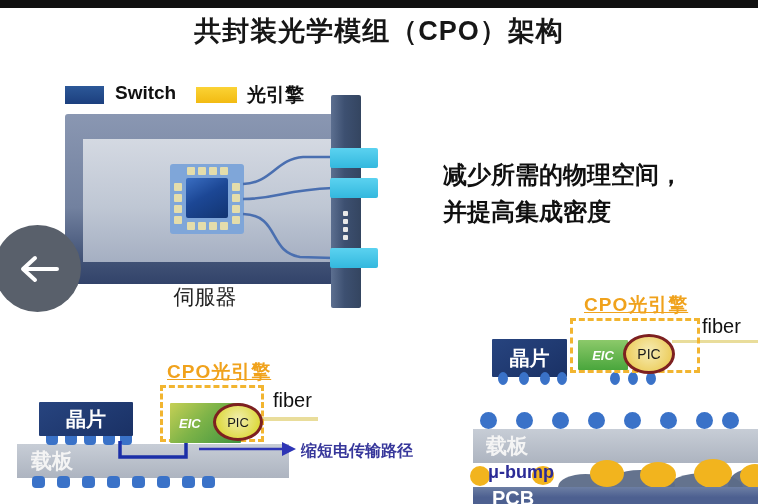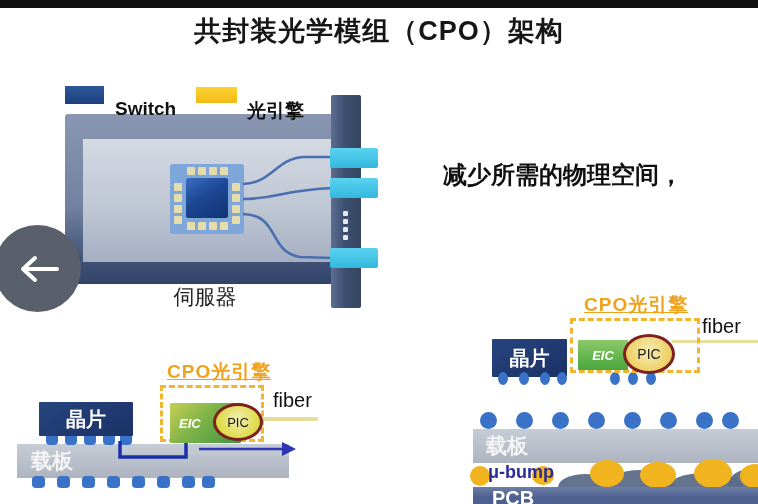--- a/index.html
+++ b/index.html
@@ -8,21 +8,21 @@
   .abs{position:absolute;}
   
   #top-bar{left:0;top:0;width:758px;height:8px;background:#101010;z-index:6;}
   
   #title{left:0;top:13px;width:758px;text-align:center;font-size:27px;font-weight:bold;
     color:#161616;letter-spacing:1px;z-index:2;}
   
   .legend-swatch{height:18px;z-index:2;}
   #legend-switch-swatch{left:65px;top:86px;width:39px;background:linear-gradient(180deg,#2c5898,#1c3f7e);}
   #legend-engine-swatch{left:196px;top:87px;width:41px;height:16px;background:linear-gradient(180deg,#fbd335,#f2bb12);}
-  .legend-label{top:98px;font-size:19px;font-weight:bold;color:#111;z-index:2;}
+  .legend-label{top:82px;font-size:19px;font-weight:bold;color:#111;z-index:2;}
   #legend-switch-label{left:115px;}
   #legend-engine-label{left:247px;}
   
   #server-outer{left:65px;top:114px;width:273px;height:170px;border-radius:3px;
     background:linear-gradient(180deg,#8a97b2 0%,#72819f 55%,#415276 86%,#32436a 100%);z-index:1;}
   #server-inner{left:83px;top:139px;width:249px;height:123px;
     background:linear-gradient(180deg,#d4d9e2 0%,#bfc7d4 55%,#a5afc2 100%);z-index:1;}
   #chip-substrate{left:170px;top:164px;width:74px;height:70px;background:#7fa6d9;border-radius:3px;z-index:2;}
   #chip-die{left:186px;top:178px;width:42px;height:40px;border-radius:2px;
     background:linear-gradient(150deg,#3a6ec2 0%,#1c4795 45%,#123572 100%);z-index:3;}
@@ -138,30 +138,32 @@
   <div class="abs" id="server-label">伺服器</div>
 
   <div class="abs" id="back-button">
     <svg width="42" height="30" viewBox="0 0 42 30">
       <path d="M40 15 H8 M18 4 L6 15 L18 26" stroke="#fff" stroke-width="4" fill="none" stroke-linecap="round" stroke-linejoin="round"></path>
     </svg>
   </div>
 
   <div class="abs" id="benefit">
     <div>减少所需的物理空间，</div>
+    <div>并提高集成密度</div>
   </div>
 
   <div class="abs cpo-label" id="cpo-label-left">CPO光引擎</div>
   <div class="abs dashed-box" id="dashed-left"></div>
   <div class="abs eic" id="eic-left">EIC</div>
   <div class="abs pic" id="pic-left">PIC</div>
   <div class="abs fiber-label" id="fiber-label-left">fiber</div>
   <div class="abs fiber-line" id="fiber-line-left"></div>
   <div class="abs navy-chip" id="chip-left">晶片</div>
   <div class="abs gray-bar" id="substrate-left">载板</div>
+  <div class="abs" id="arrow-note">缩短电传输路径</div>
 
   <div class="abs cpo-label" id="cpo-label-right">CPO光引擎</div>
   <div class="abs dashed-box" id="dashed-right"></div>
   <div class="abs eic" id="eic-right">EIC</div>
   <div class="abs pic" id="pic-right">PIC</div>
   <div class="abs fiber-label" id="fiber-label-right">fiber</div>
   <div class="abs fiber-line" id="fiber-line-right"></div>
   <div class="abs navy-chip" id="chip-right">晶片</div>
   <div class="abs gray-bar" id="substrate-right">载板</div>
   <div class="abs" id="mu-bump-label">μ-bump</div>

